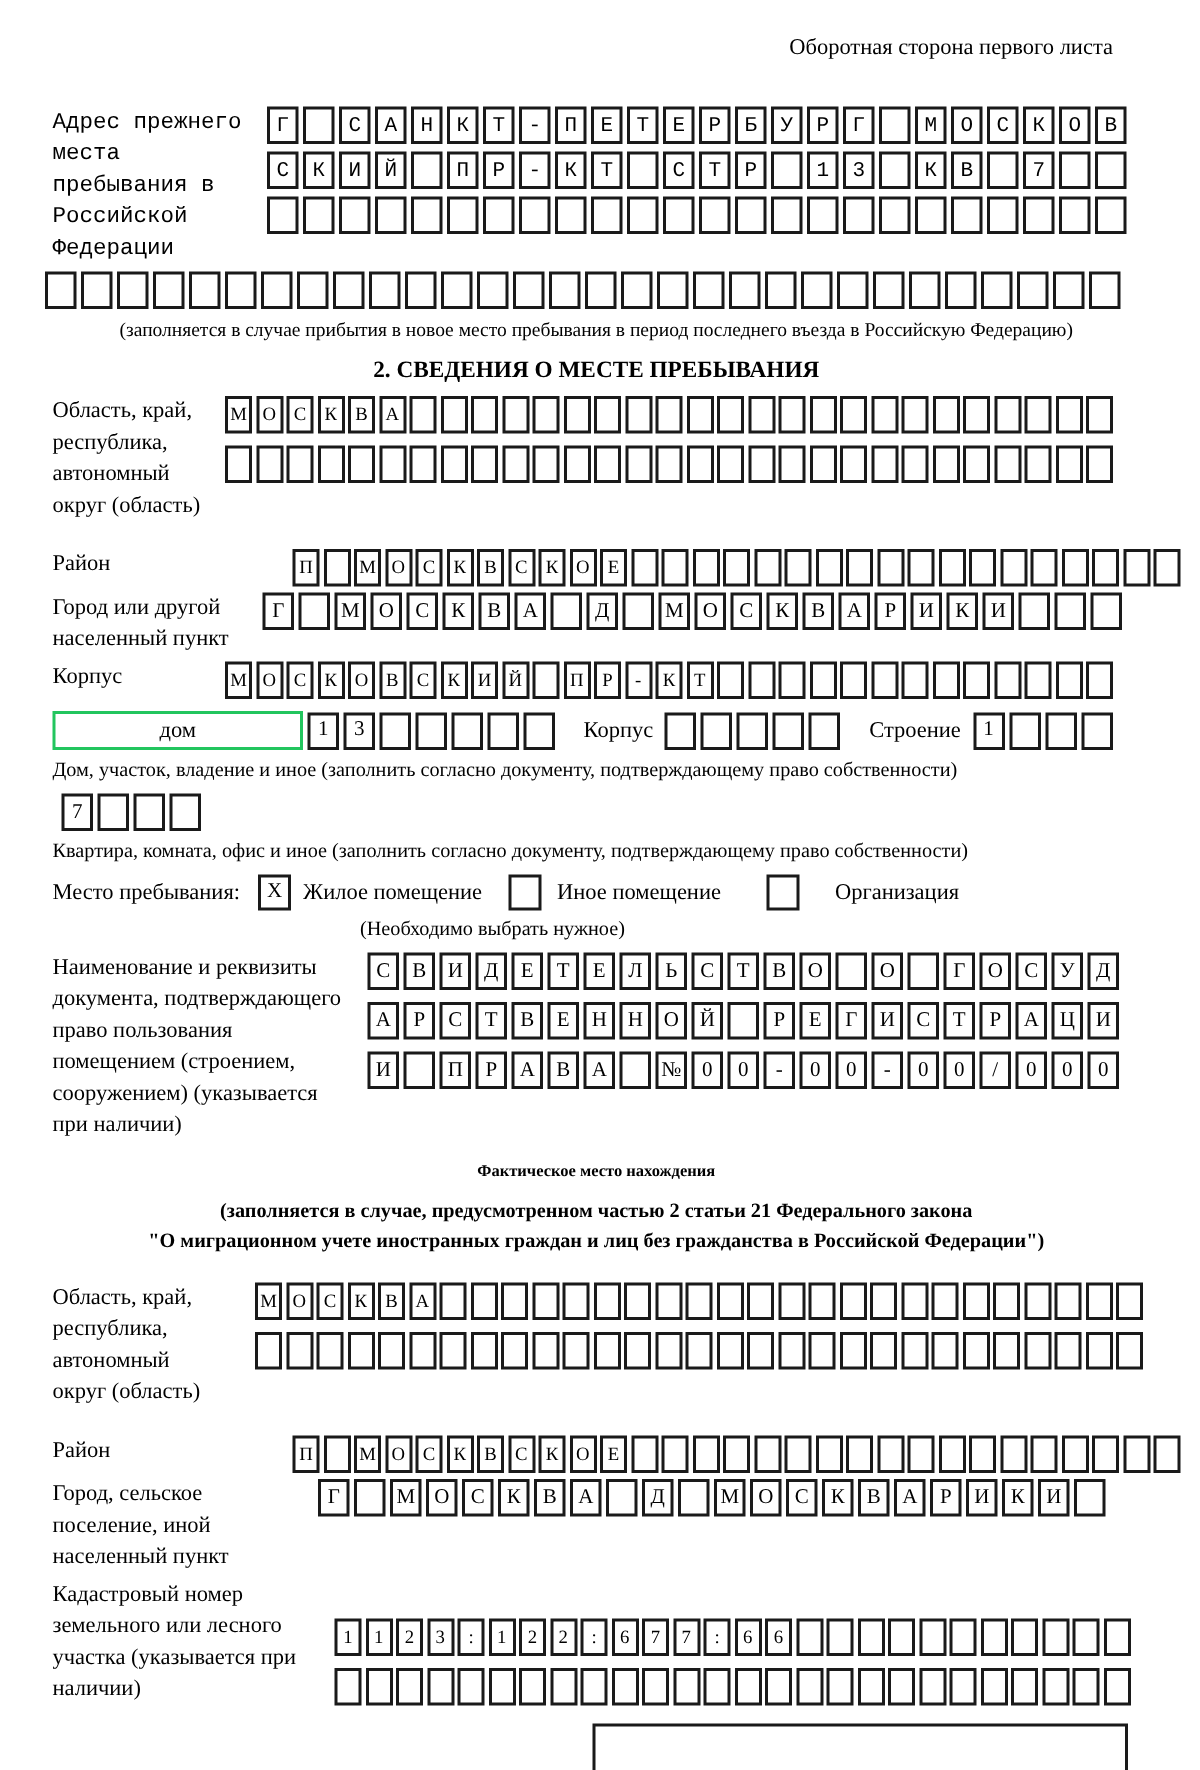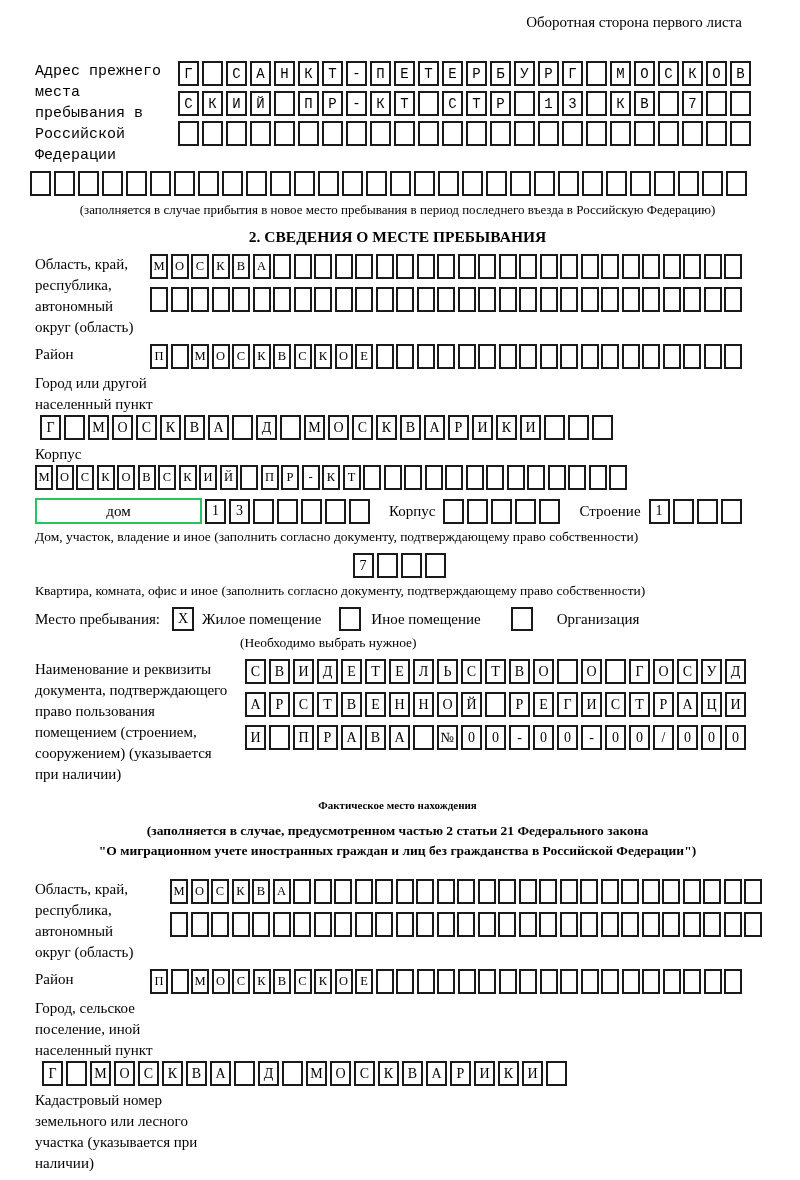--- a/index.html
+++ b/index.html
@@ -1,37 +1,37 @@
 <!DOCTYPE html>
 <html><head>
 <meta charset="utf-8">
 <style>
   html,body { margin:0; padding:0; background:#ffffff; }
   body { width:800px; height:1180px; font-family:"Liberation Serif","DejaVu Serif",serif; color:#000; }
-  .page { box-sizing:border-box; width:800px; height:1180px; padding:14px 40px 0 35px; overflow:hidden; }
+  .page { box-sizing:border-box; width:800px; height:1180px; padding:24px 40px 0 35px; overflow:hidden; }
 
   .hdr { text-align:right; font-size:15px; margin-right:18px; margin-bottom:30px; }
 
   .frow { display:flex; align-items:flex-start; }
   .flabel { font-size:15px; line-height:21px; flex:none; }
   .w143 { width:143px; } .w115 { width:115px; } .w135 { width:135px; }
   .w200 { width:200px; } .w170 { width:170px; } .w180 { width:180px; }
   .cellcol { display:flex; flex-direction:column; gap:5px; }
   .gap8 { gap:8px; }
 
   .cells { display:flex; }
   .cell { box-sizing:content-box; display:flex; align-items:center; justify-content:center;
           border:2px solid #1a1a1a; background:#fff; height:21px; }
   .md .cell { width:17px; margin-right:3px; font-size:14px; }
   .sm .cell { width:14px; margin-right:2.5px; font-size:12.5px; }
 
   .pull-left { margin-left:-5px; margin-top:5px; }
   .note { font-size:13px; text-align:center; margin-top:6px; }
   .sect-title { font-size:15.5px; font-weight:bold; text-align:center; margin:10px 0 8px 0; }
-  .mb4 { margin-bottom:4px;font-family:Liberation Mono, monospace; } .mt6 { margin-top:6px; } .mt4 { margin-top:4px;flex-direction:column; }
+  .mb4 { margin-bottom:4px;font-family:Liberation Mono, monospace; } .mt6 { margin-top:18px;gap:45px; } .mt4 { margin-top:4px; }
   .ml20 { margin-left:20px; } .mt26 { margin-top:26px; }
 
   .house-row { display:flex; align-items:center; margin-top:8px; }
   .widebox { box-sizing:border-box; border:2px solid #22c55e; height:26px; display:flex;
              align-items:center; justify-content:center; font-size:15px; margin-right:3px; }
   .wb167 { width:167px; } .wb192 { width:192px; }
   .inline-lbl { font-size:15px; margin:0 8px 0 16px; }
   .caption { font-size:13.5px; margin-top:5px; }
 
   .stay-row { display:flex; align-items:center; margin-top:8px; font-size:15px; }

